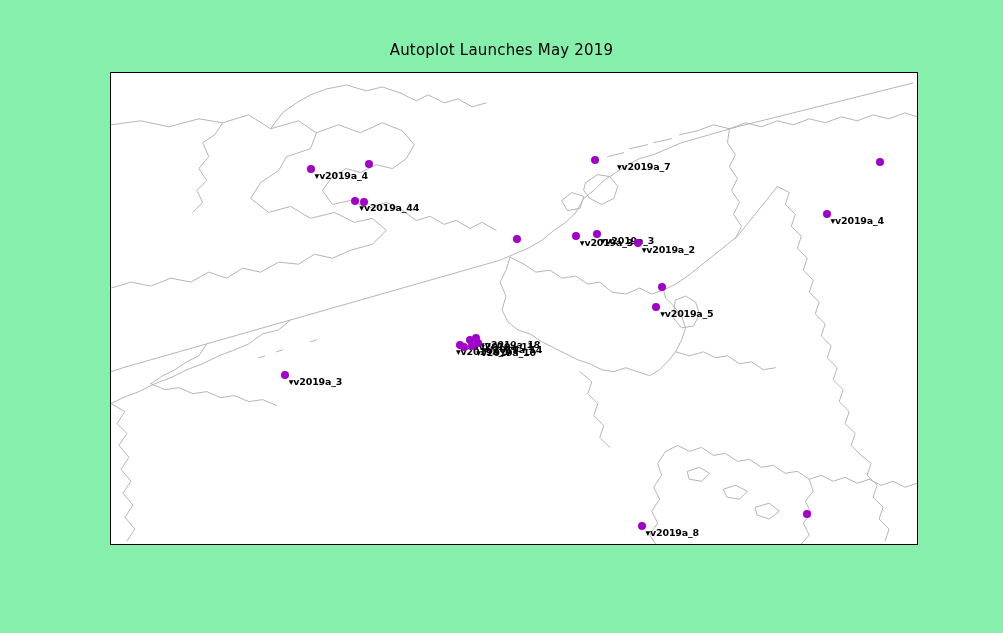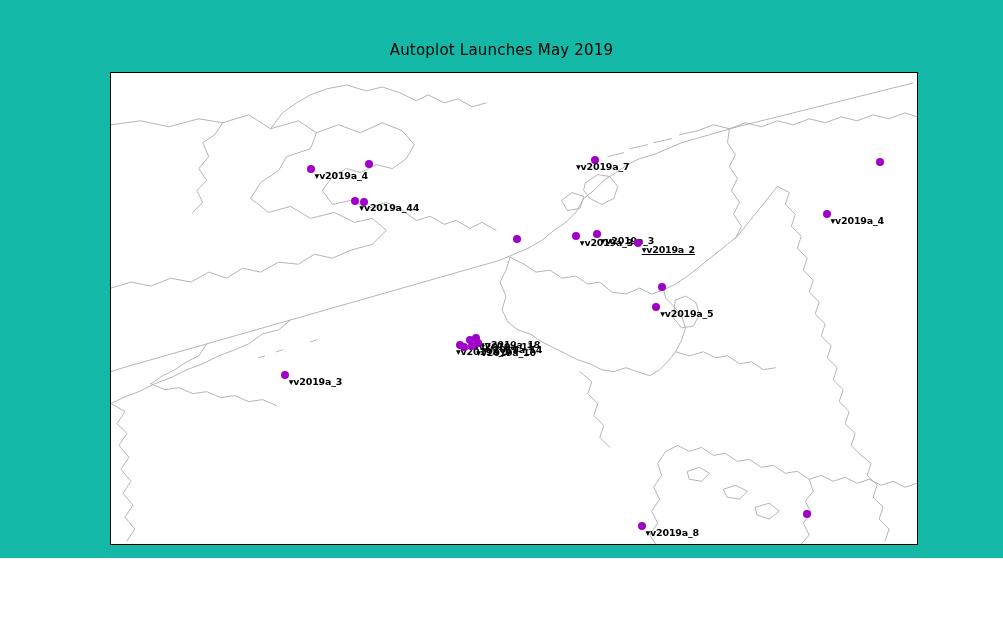--- a/index.html
+++ b/index.html
@@ -1,21 +1,21 @@
 <!DOCTYPE html>
 <html><head>
 <meta charset="utf-8">
 <style>
   html,body{margin:0;padding:0;}
   body{
     width:1003px;height:633px;background:#ffffff;
     font-family:"DejaVu Sans",sans-serif;
     overflow:hidden;position:relative;
   }
-  #figure{position:absolute;left:0;top:0;width:1003px;height:558px;background:#14b8a6;}
+  #figure{position:absolute;left:0;top:0;width:1003px;height:633px;background:#86efac;}
 
   #chart-title{
     position:absolute;left:0;top:41px;width:1003px;text-align:center;
     font-size:15px;color:#000;letter-spacing:0.2px;
   }
 
   
   #plot-area{
     position:absolute;left:110px;top:72px;width:808px;height:473px;
     border:1.4px solid #000;box-sizing:border-box;background:#ffffff;
@@ -136,28 +136,28 @@
       <div class="tick tick-x minor" style="left: 788.53px;"></div>
       <div class="marker" style="left: 199.566px; top: 96.1341px; background: rgb(160, 0, 200);"></div>
       <div class="pt-label" style="left: 203.566px; top: 97.1341px;">▾v2019a_4</div>
       <div class="marker" style="left: 257.976px; top: 90.5092px; background: rgb(160, 0, 200);"></div>
       <div class="marker" style="left: 244.347px; top: 128.349px; background: rgb(160, 0, 200);"></div>
       <div class="pt-label" style="left: 248.347px; top: 129.349px;">▾v2019a_44</div>
       <div class="marker" style="left: 253.108px; top: 129.372px; background: rgb(160, 0, 200);"></div>
       <div class="marker" style="left: 173.769px; top: 301.697px; background: rgb(160, 0, 200);"></div>
       <div class="pt-label" style="left: 177.769px; top: 302.697px;">▾v2019a_3</div>
       <div class="marker" style="left: 483.827px; top: 86.9297px; background: rgb(160, 0, 200);"></div>
-      <div class="pt-label" style="left: 465px; top: 87.9297px;">▾v2019a_7</div>
+      <div class="pt-label" style="left: 506px; top: 87.9297px;">▾v2019a_7</div>
       <div class="marker" style="left: 406.434px; top: 166.189px; background: rgb(160, 0, 200);"></div>
       <div class="marker" style="left: 464.843px; top: 162.61px; background: rgb(160, 0, 200);"></div>
       <div class="pt-label" style="left: 468.843px; top: 163.61px;">▾v2019a_3</div>
       <div class="marker" style="left: 485.773px; top: 161.076px; background: rgb(160, 0, 200);"></div>
       <div class="pt-label" style="left: 489.773px; top: 162.076px;">▾v2019a_3</div>
       <div class="marker" style="left: 526.66px; top: 169.769px; background: rgb(160, 0, 200);"></div>
-      <div class="pt-label" style="left: 530.66px; top: 170.769px; text-decoration: underline;">▾v2019a_2</div>
+      <div class="pt-label" style="left: 530.66px; top: 170.769px;">▾v2019a_2</div>
       <div class="marker" style="left: 550.998px; top: 213.745px; background: rgb(160, 0, 200);"></div>
       <div class="marker" style="left: 545.157px; top: 234.199px; background: rgb(160, 0, 200);"></div>
       <div class="pt-label" style="left: 549.157px; top: 235.199px;">▾v2019a_5</div>
       <div class="marker" style="left: 715.518px; top: 140.622px; background: rgb(160, 0, 200);"></div>
       <div class="pt-label" style="left: 719.518px; top: 141.622px;">▾v2019a_4</div>
       <div class="marker" style="left: 769.06px; top: 89.4865px; background: rgb(160, 0, 200);"></div>
       <div class="marker" style="left: 349.484px; top: 272.039px; background: rgb(160, 0, 200);"></div>
       <div class="pt-label" style="left: 345px; top: 273.039px;">▾v2019a_1</div>
       <div class="marker" style="left: 359.219px; top: 266.925px; background: rgb(160, 0, 200);"></div>
       <div class="pt-label" style="left: 363.219px; top: 267.925px;">▾v2019a_11</div>

